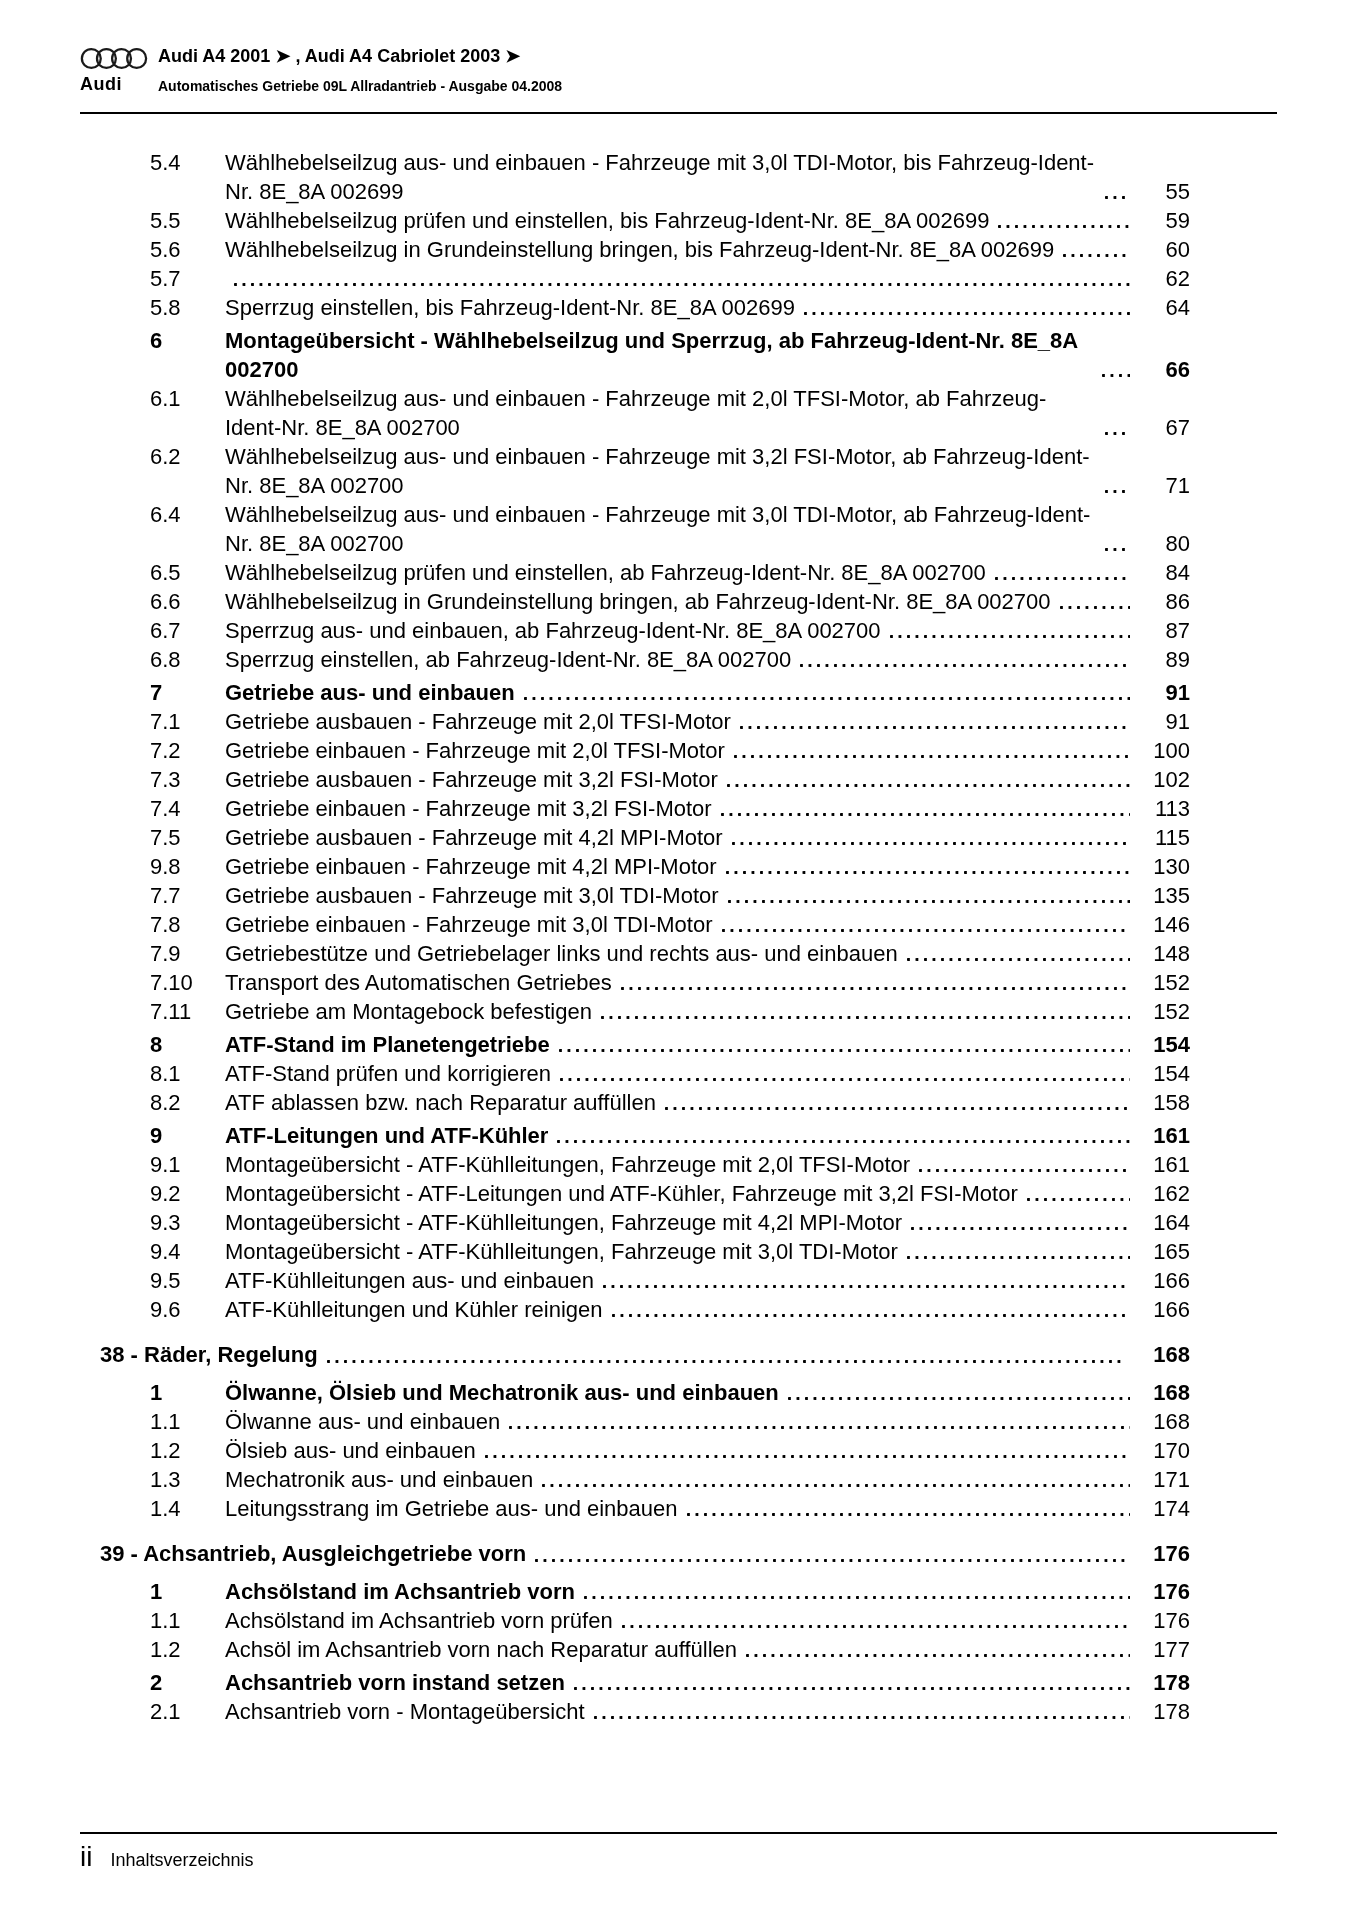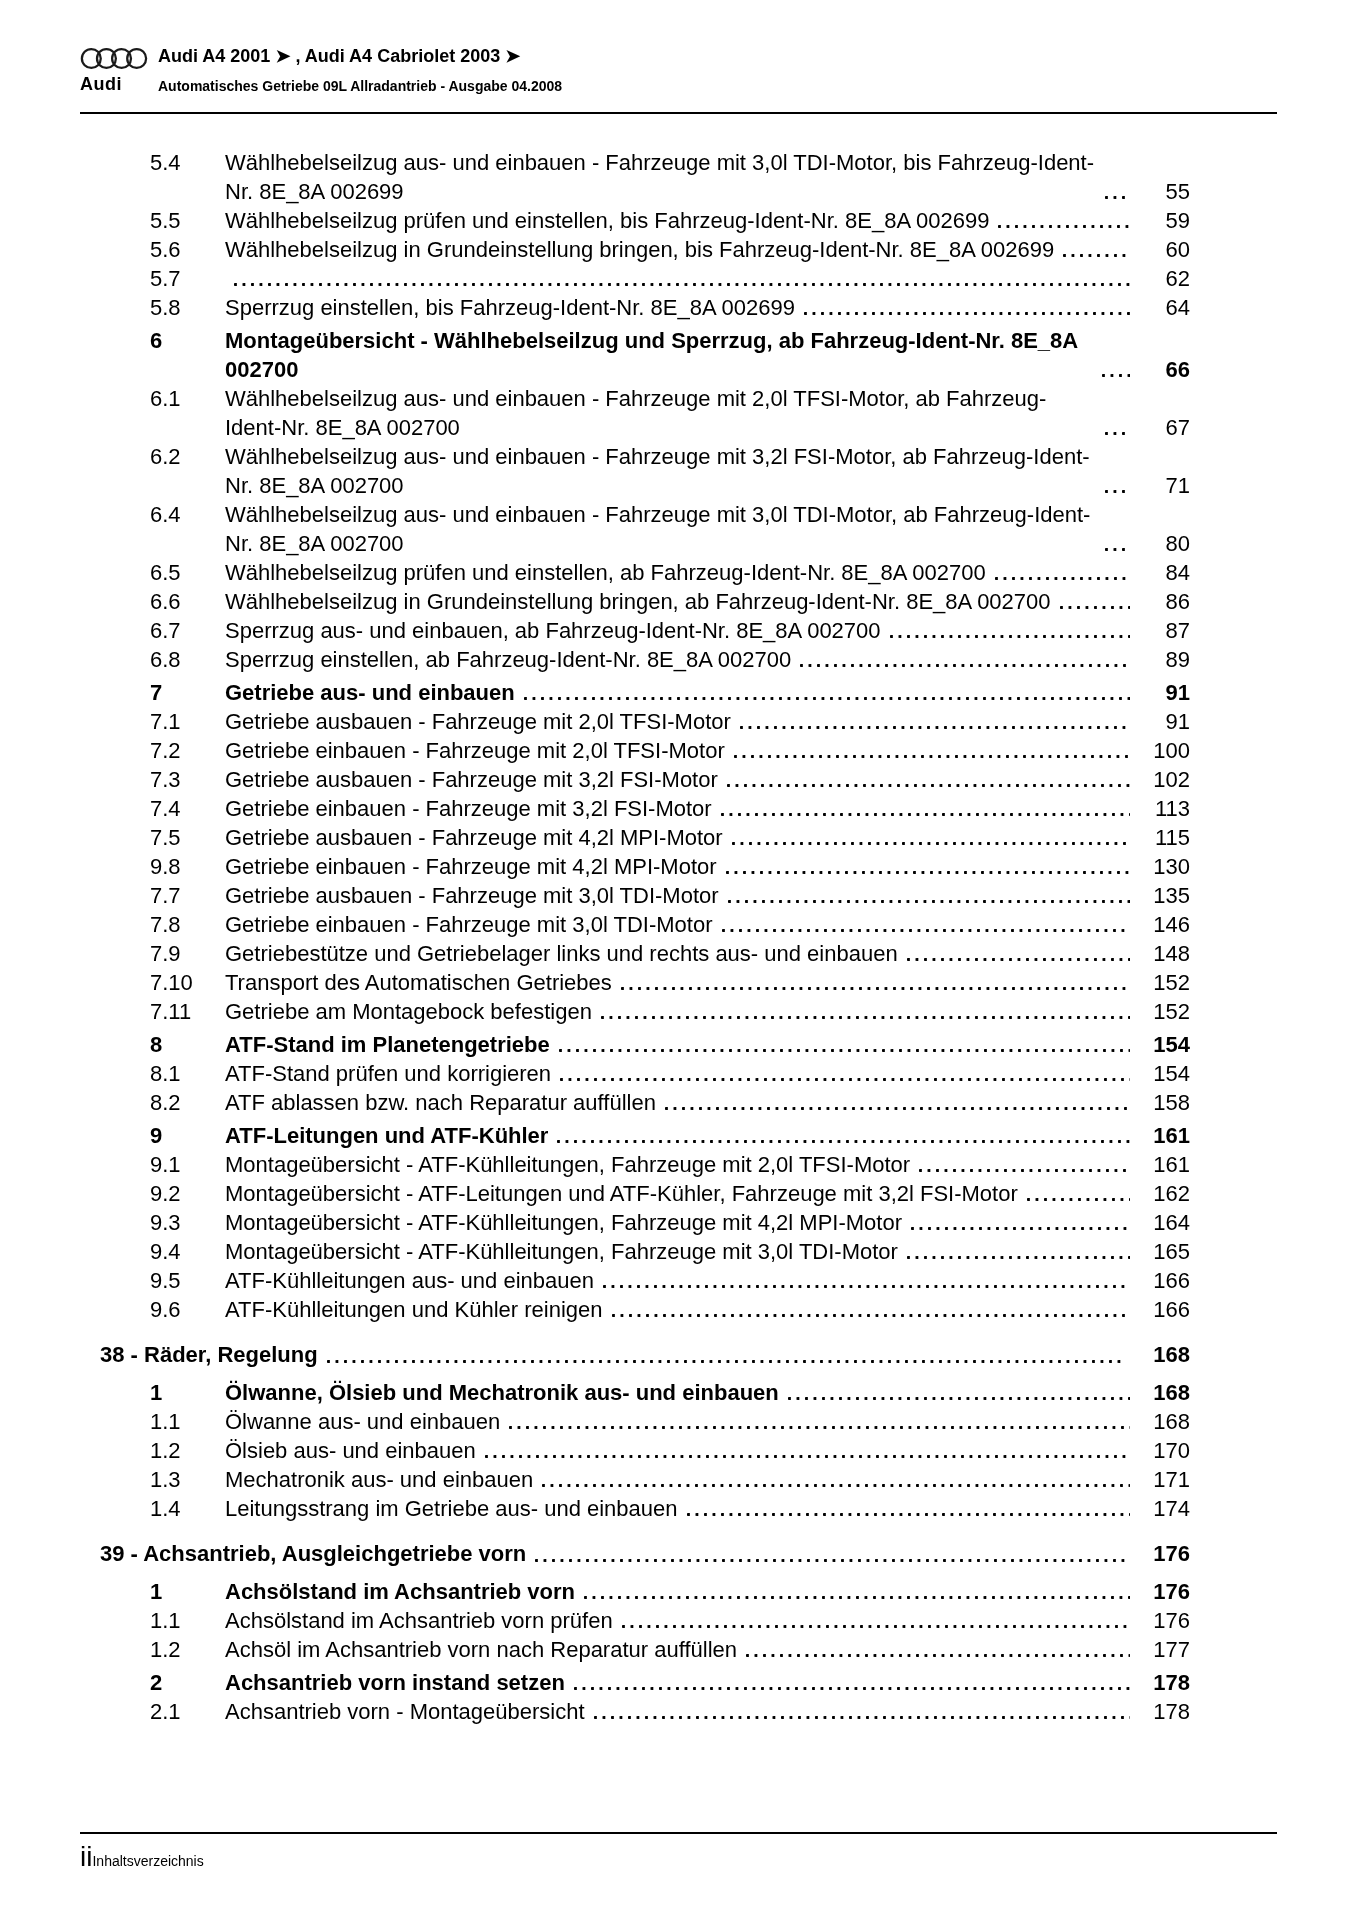--- a/index.html
+++ b/index.html
@@ -44,23 +44,23 @@
   .pg{flex:0 0 52px;text-align:right;align-self:flex-end;}
   .chapter-row{
     display:flex;align-items:flex-start;
     font-size:22px;font-weight:bold;line-height:34px;
     padding-left:20px;margin-top:14px;margin-bottom:6px;
   }
   .chapter-row .dots{margin-bottom:9px;}
   .chapter-row .pg{flex:0 0 56px;}
   
   .footer-rule{position:absolute;left:80px;right:80px;top:1832px;height:2px;background:#000;}
-  .footer{position:absolute;left:80px;top:1840px;display:flex;align-items:baseline;gap:0;}
+  .footer{position:absolute;left:80px;top:1840px;display:flex;align-items:baseline;gap:18px;}
   .footer-roman{font-size:28px;line-height:34px;}
-  .footer-label{font-size:14px;}
+  .footer-label{font-size:18px;}
 </style>
 </head>
 <body>
 
 <div class="page">
 
   <div class="header">
     <div class="logo-block">
       <svg class="rings" width="68" height="25" viewBox="0 0 72 26">
         <circle cx="12" cy="13" r="10" fill="none" stroke="#1a1a1a" stroke-width="2.4"></circle>

